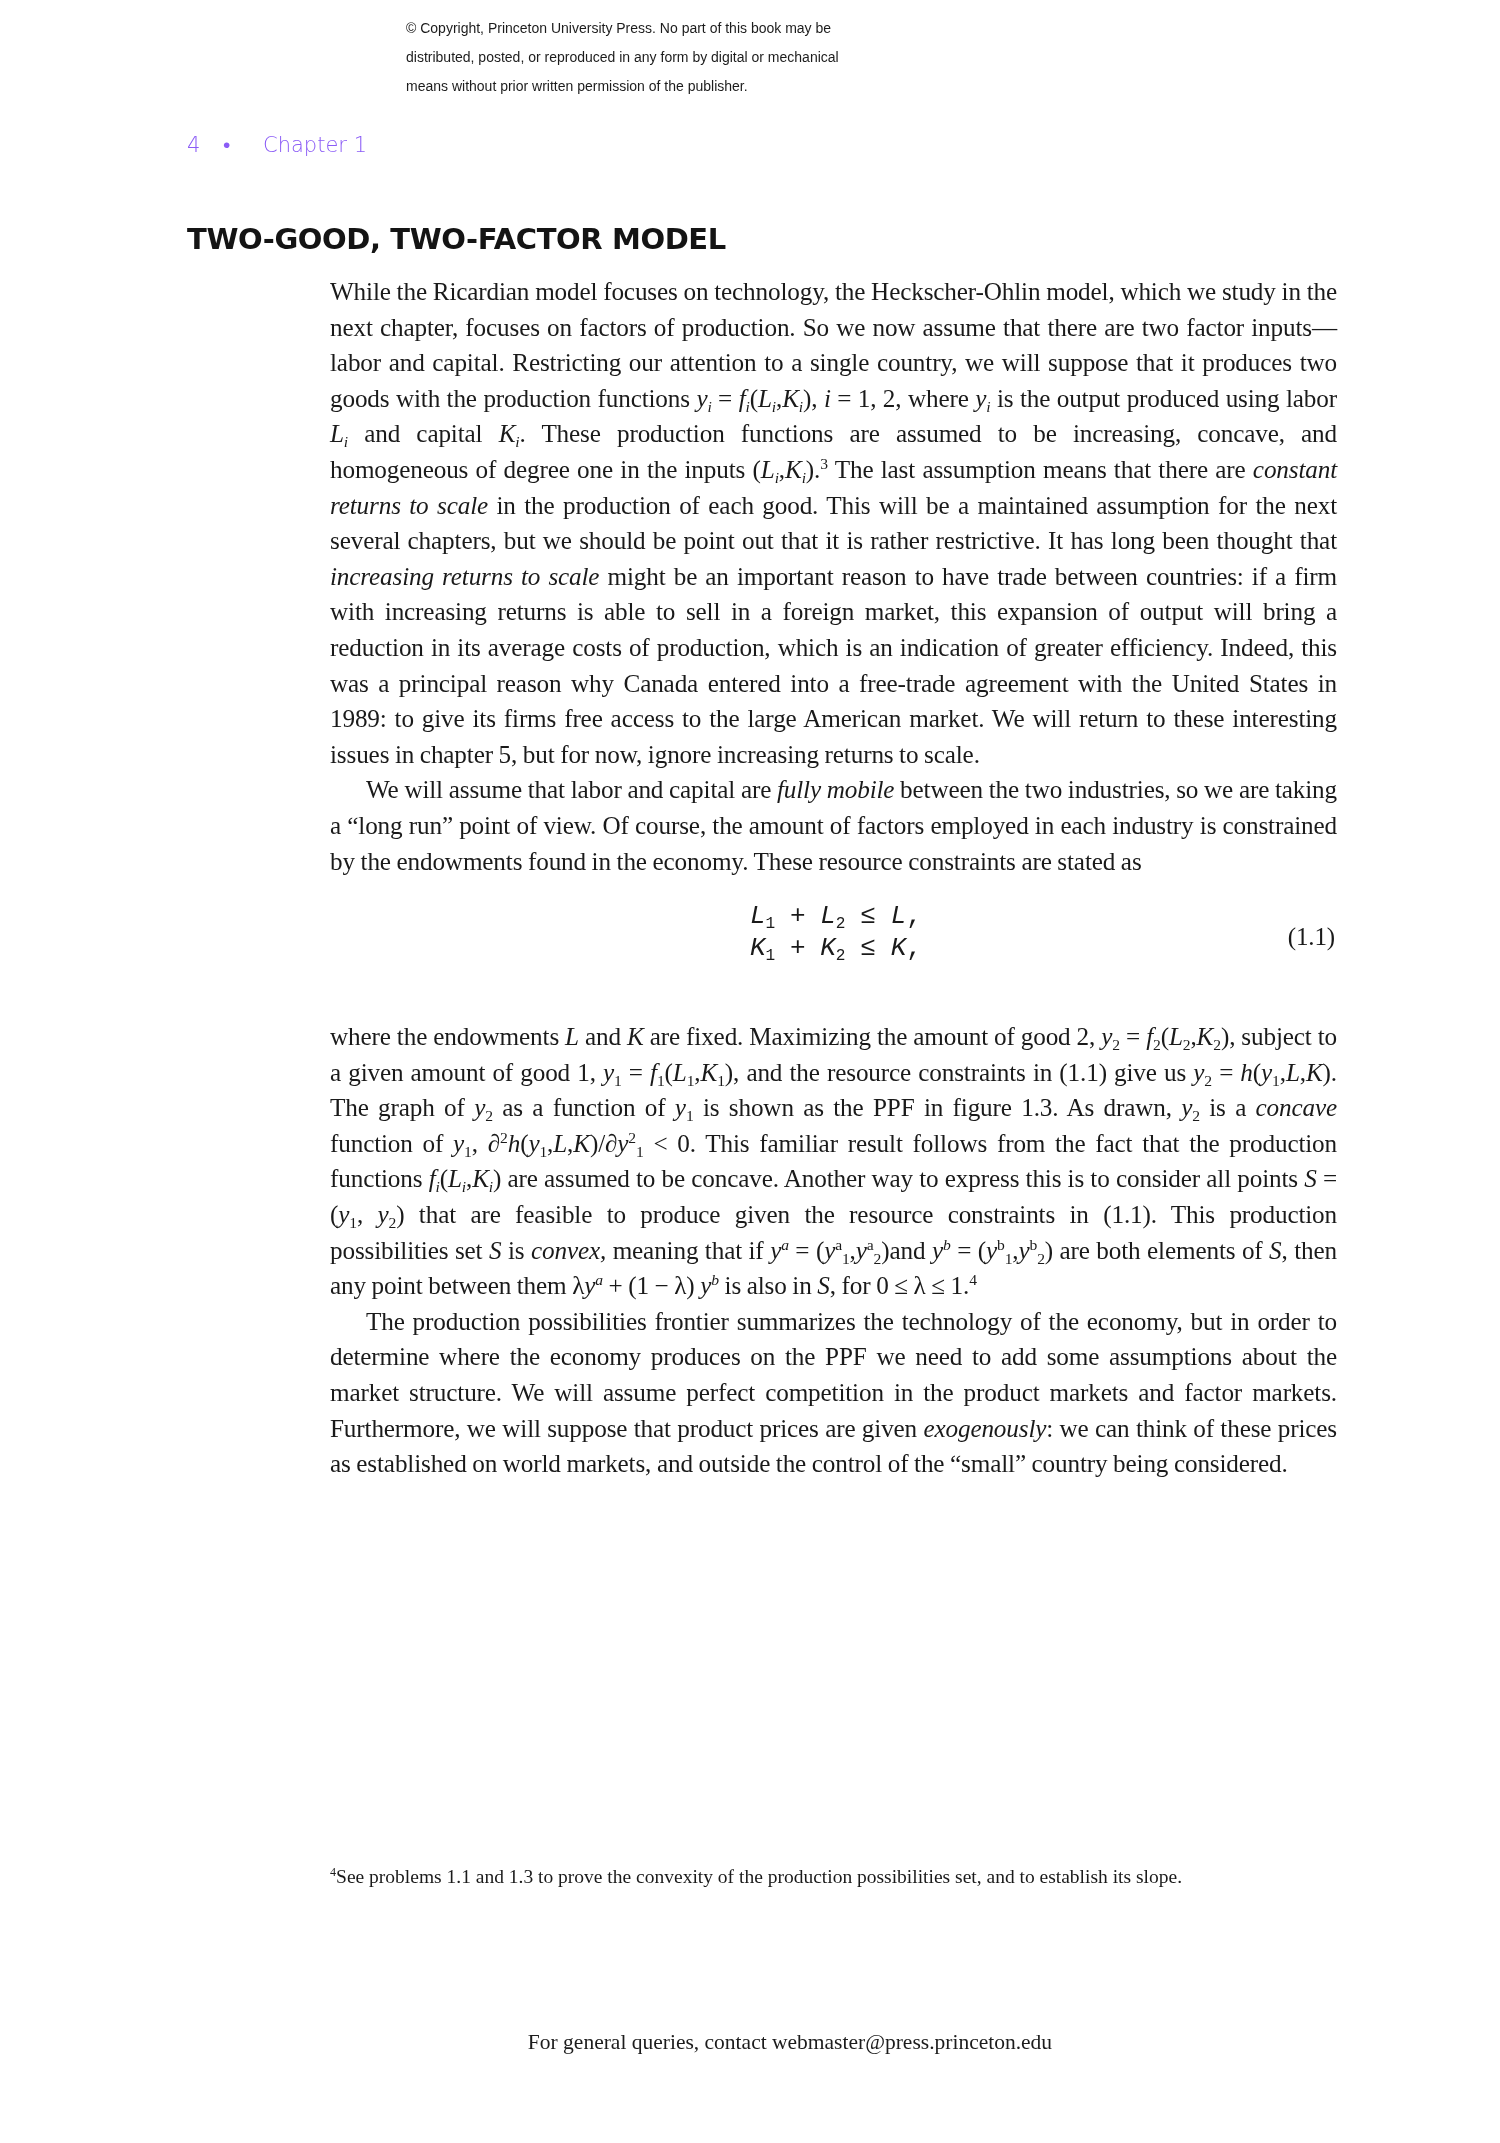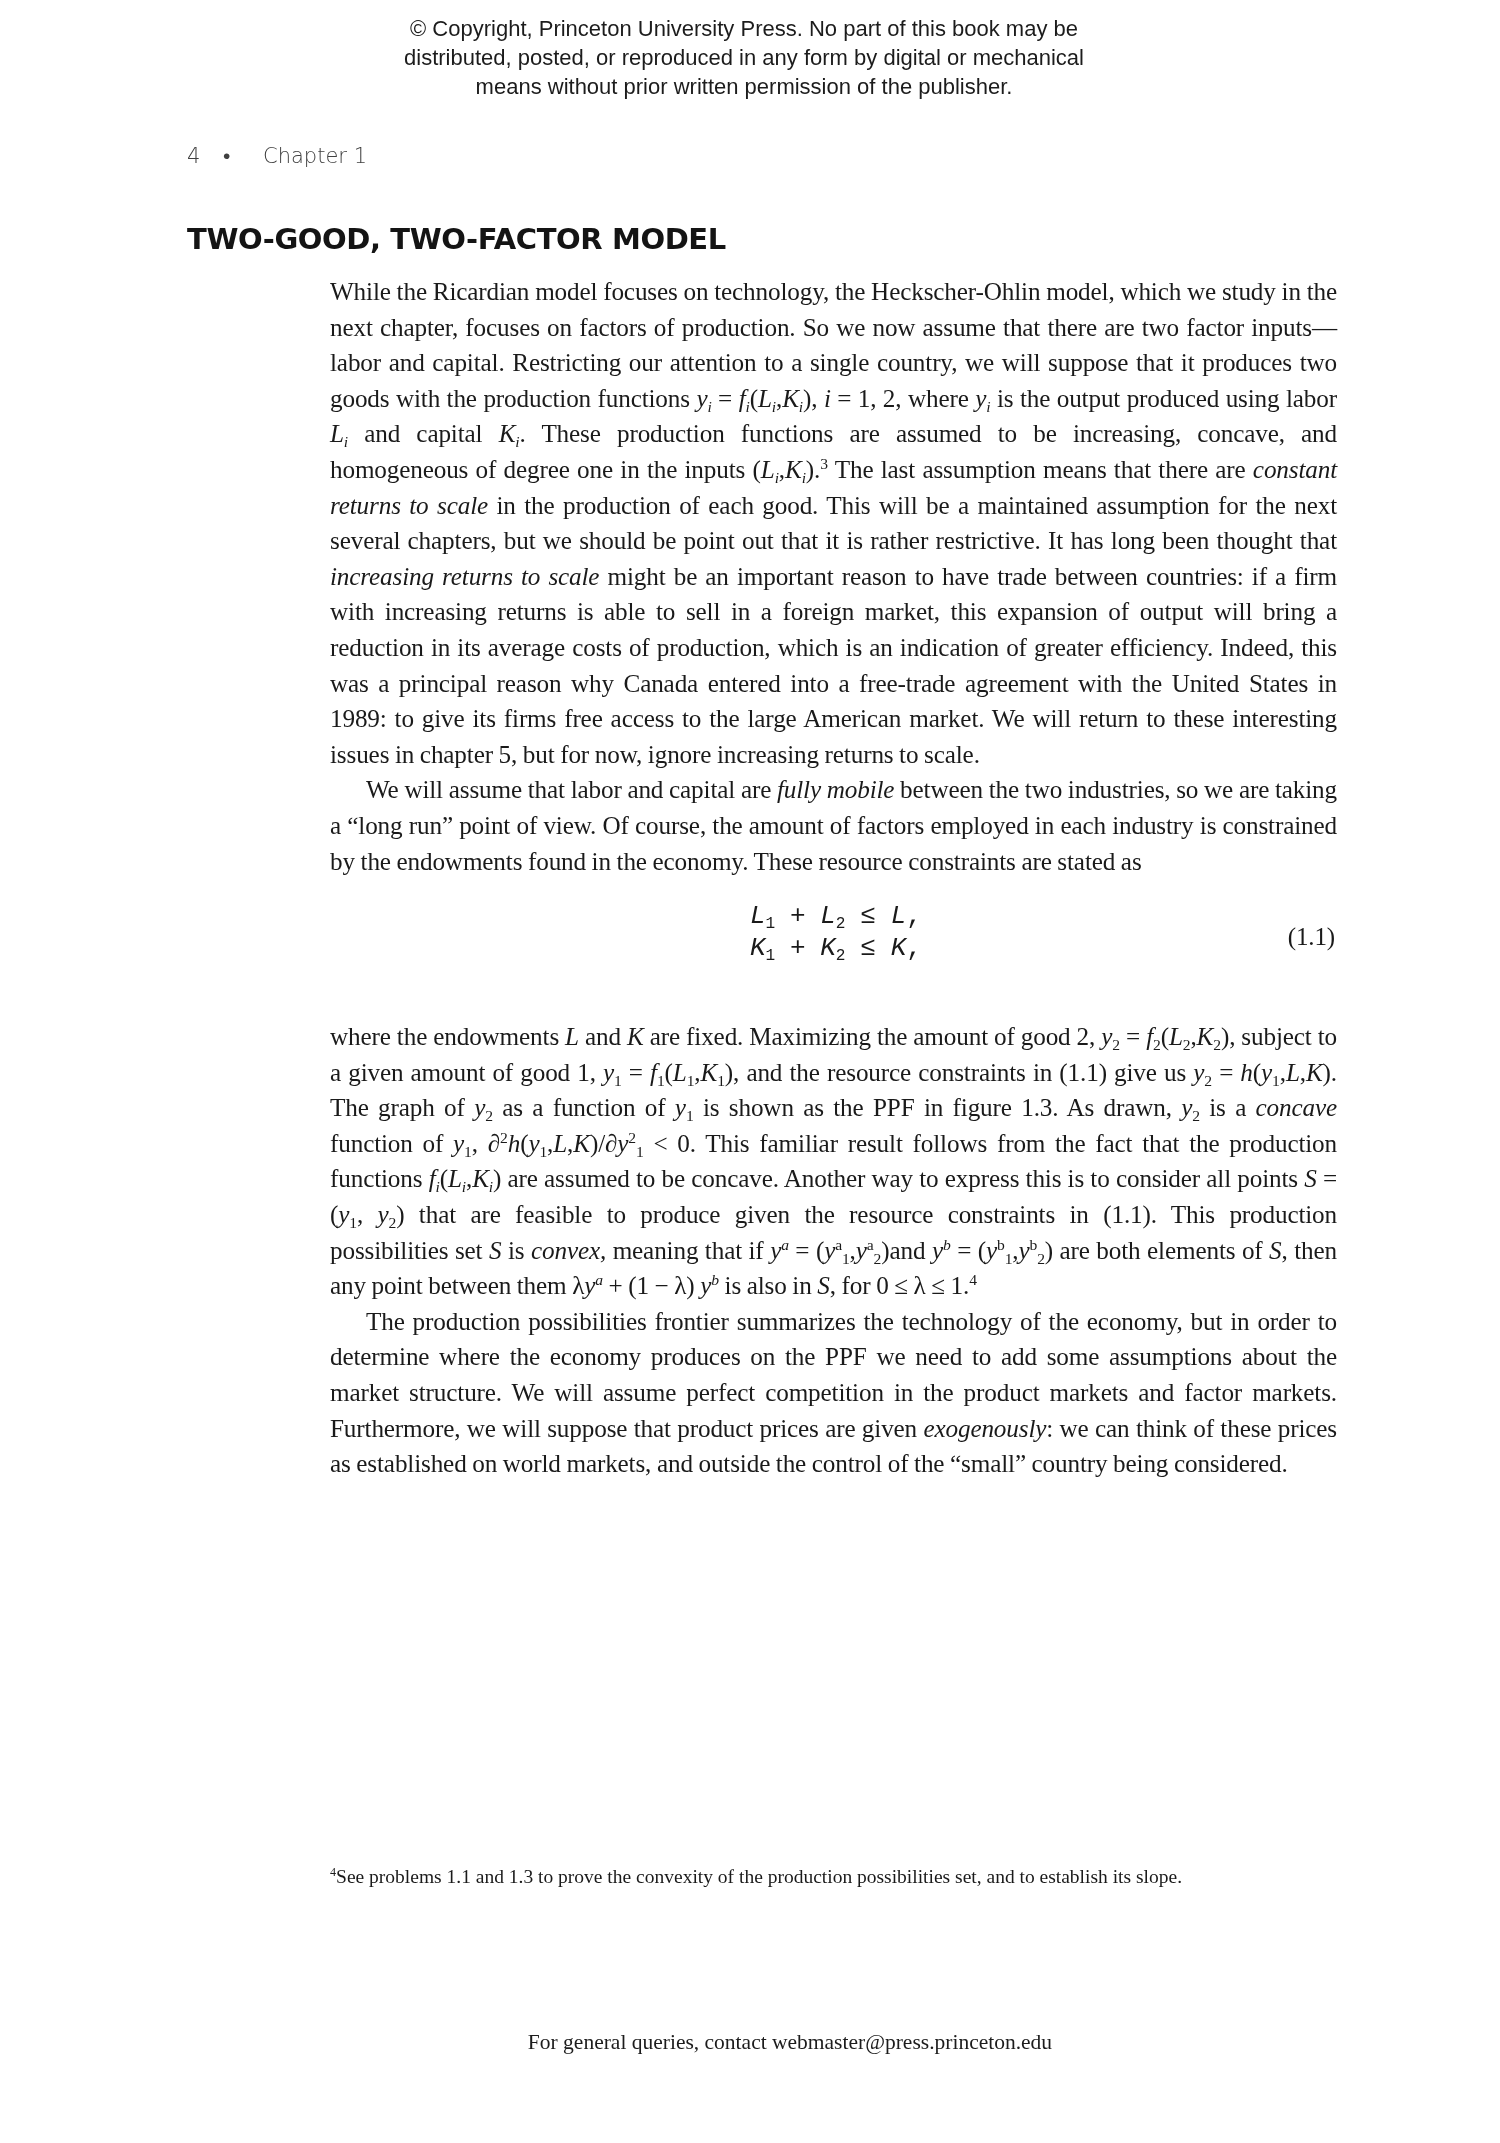--- a/index.html
+++ b/index.html
@@ -1,23 +1,23 @@
 <!DOCTYPE html>
 <html><head>
 <meta charset="utf-8">
 <style>
   html, body { margin: 0; padding: 0; background: #ffffff; }
   body { width: 1500px; height: 2143px; position: relative; overflow: hidden; color: #1a1a1a; }
   .copyright {
-    position: absolute; left: 364px; top: 14px; width: 760px;
-    font-family: "Liberation Sans", sans-serif; font-size: 22px; line-height: 29px; color: #1c1c1c; text-align: center;
+    position: absolute; left: 406px; top: 14px; width: 760px;
+    font-family: "Liberation Sans", sans-serif; font-size: 14px; line-height: 29px; color: #1c1c1c;
   }
   .running-head {
-    position: absolute; left: 187px; top: 144px;
-    font-family: "DejaVu Sans", sans-serif; font-size: 21px; color: #404040; font-weight: 300;
+    position: absolute; left: 187px; top: 133px;
+    font-family: "DejaVu Sans", sans-serif; font-size: 21px; color: #8b5cf6; font-weight: 300;
   }
   .running-head .pg { display: inline-block; width: 36px; }
   .running-head .dot { display: inline-block; width: 40px; }
   .section-title {
     position: absolute; left: 187px; top: 198px;
     font-family: "DejaVu Sans", sans-serif; font-size: 29px; letter-spacing: -0.4px; color: #141414;
     font-weight: bold;
   }
   .body {
     position: absolute; left: 330px; top: 274px; width: 1007px;

